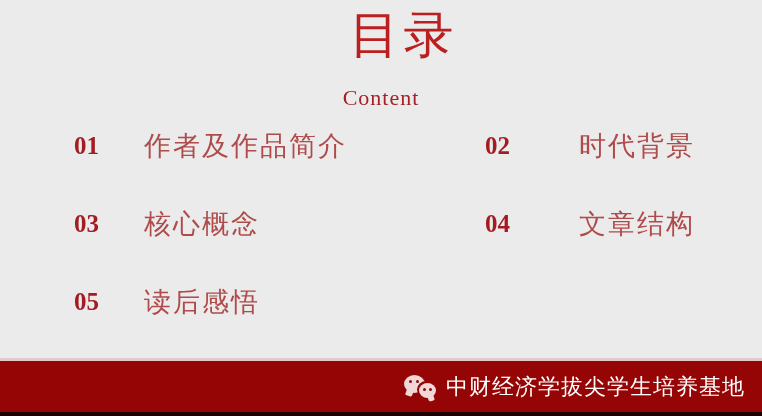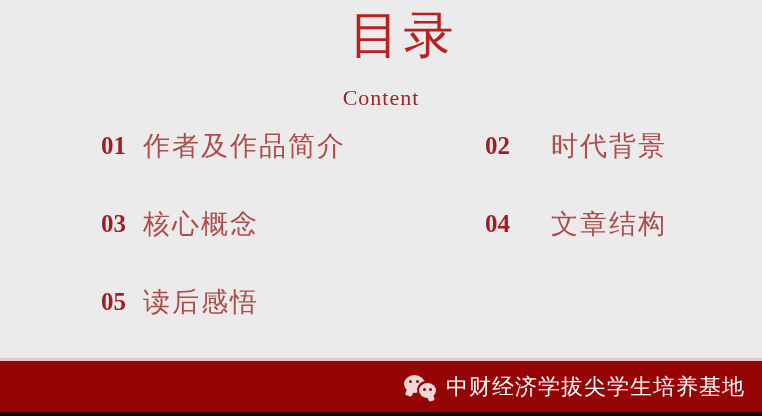--- a/index.html
+++ b/index.html
@@ -65,37 +65,37 @@
   }
   .toc-row.r1 { top: 0px; }
   .toc-row.r2 { top: 78px; }
   .toc-row.r3 { top: 156px; }
 
   .toc-col {
     position: relative;
     display: flex;
     align-items: center;
   }
-  .toc-col.left  { width: 382px; padding-left: 101px; box-sizing: border-box; }
+  .toc-col.left  { width: 382px; padding-left: 74px; box-sizing: border-box; }
   .toc-col.right { width: 380px; padding-left: 103px; box-sizing: border-box; gap: 24px; }
 
   .toc-num {
     font-family: "Liberation Serif", "DejaVu Serif", serif;
     font-size: 25px;
     font-weight: 700;
     color: #a41c22;
     letter-spacing: 0px;
     min-width: 34px;
   }
   .toc-label {
     font-family: "Liberation Serif", "DejaVu Serif", serif;
     font-size: 27px;
     color: #b04b4b;
     letter-spacing: 2px;
-    margin-left: 8px;
+    margin-left: 36px;
     white-space: nowrap;
   }
 
   
   .footer-hairline {
     position: absolute;
     left: 0;
     top: 358px;
     width: 762px;
     height: 3px;

